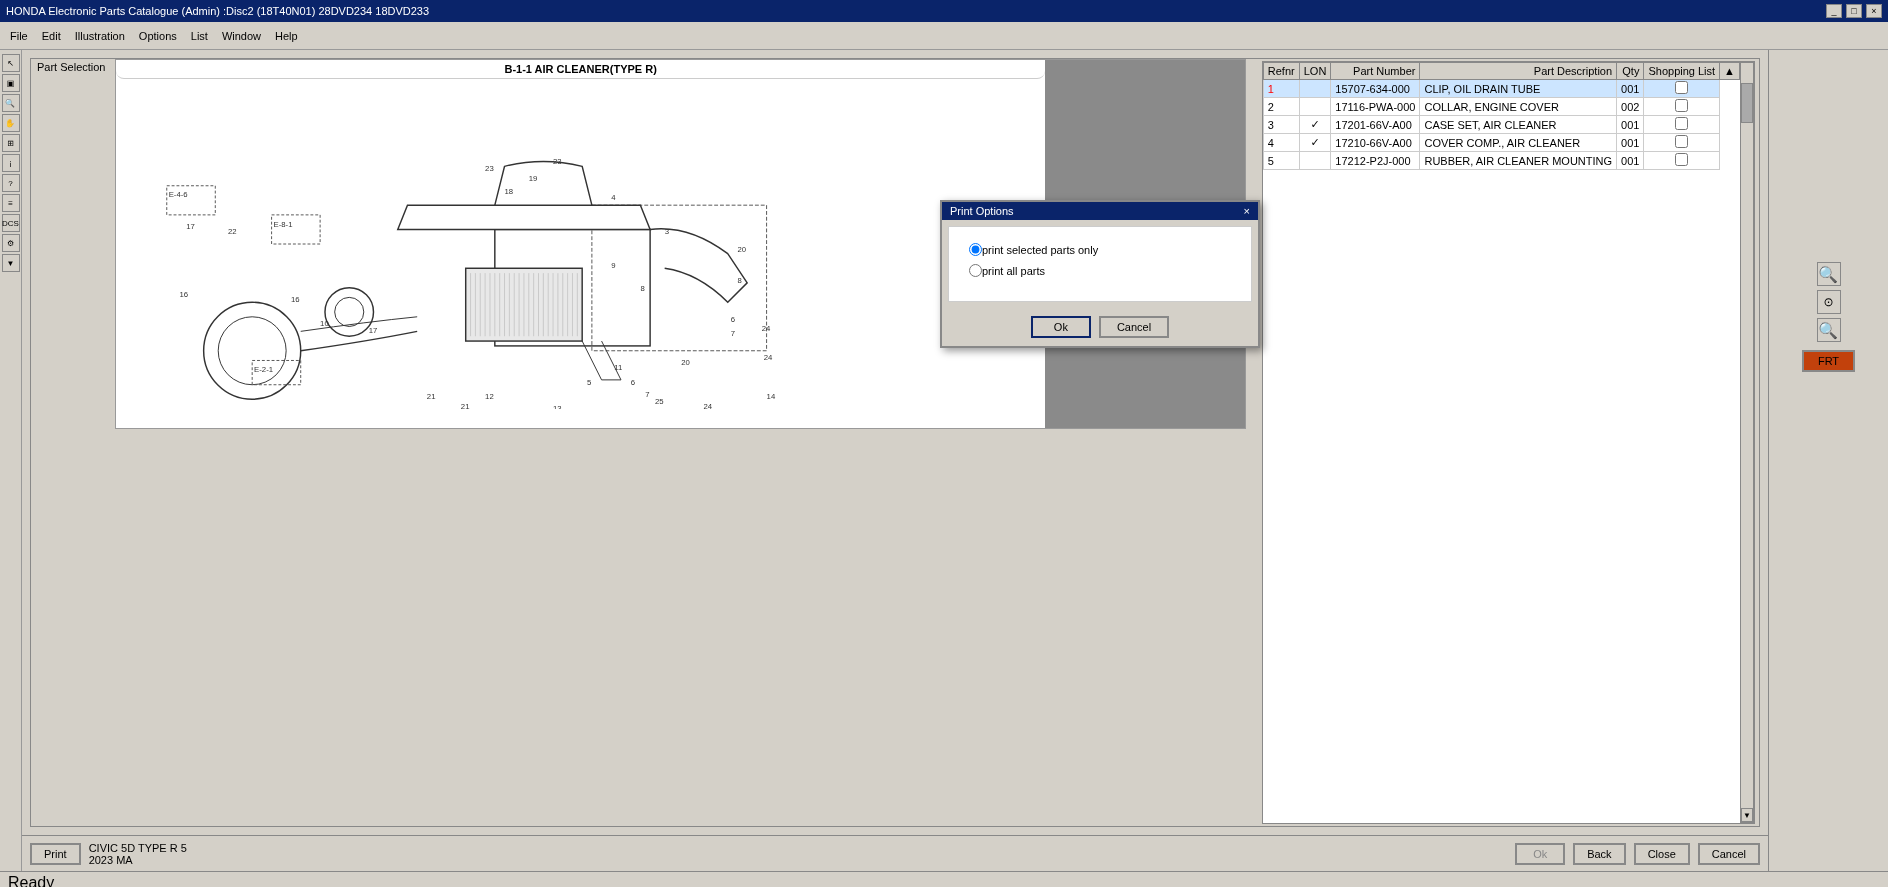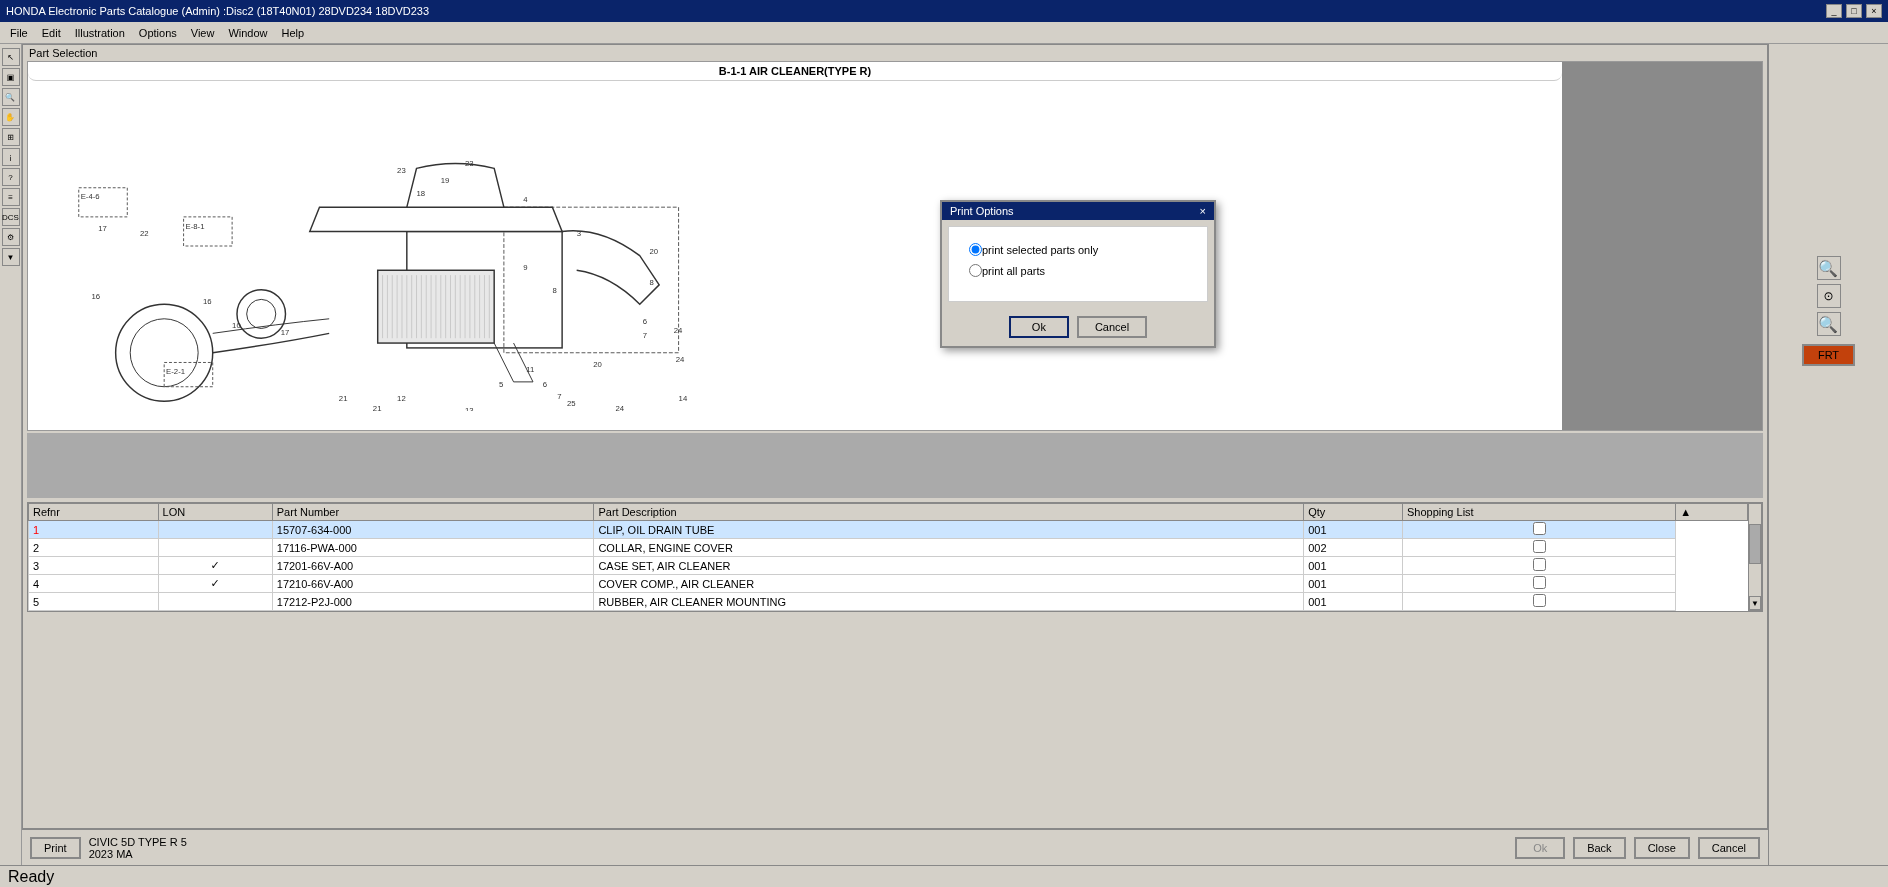--- a/index.html
+++ b/index.html
@@ -34,21 +34,21 @@
       display: inline-flex;
       align-items: center;
       justify-content: center;
       font-size: 9px;
       cursor: pointer;
       color: #000;
     }
     
     #menu-bar {
       background: #d4d0c8;
-      height: 22px;
+      height: 28px;
       display: flex;
       align-items: center;
       padding: 0 4px;
       border-bottom: 1px solid #999;
       gap: 2px;
     }
     .menu-item {
       padding: 2px 6px;
       cursor: pointer;
       font-size: 11px;
@@ -84,24 +84,24 @@
     #content-area {
       flex: 1;
       background: #d4d0c8;
       display: flex;
       flex-direction: column;
     }
     
     #part-selection {
       background: #d4d0c8;
       border: 1px solid #888;
-      margin: 0;
+      margin: 8px;
       flex: 1;
       display: flex;
-      flex-direction: column;
+      flex-direction: row;
     }
     #part-selection-header {
       font-size: 11px;
       padding: 2px 6px;
       color: #000;
     }
     #diagram-title {
       text-align: center;
       font-size: 11px;
       font-weight: bold;
@@ -121,21 +121,21 @@
     table {
       width: 100%;
       border-collapse: collapse;
       font-size: 11px;
     }
     th {
       background: #d4d0c8;
       border: 1px solid #888;
       padding: 2px 4px;
       font-weight: normal;
-      text-align: left;
+      text-align: right;
     }
     td {
       border: 1px solid #ccc;
       padding: 1px 4px;
       font-size: 11px;
     }
     tr:nth-child(1) td:first-child { color: red; }
     
     #bottom-bar {
       height: 36px;
@@ -209,21 +209,21 @@
     
     #print-dialog-overlay {
       position: fixed;
       top: 0; left: 0; right: 0; bottom: 0;
       z-index: 100;
     }
     #print-dialog {
       position: fixed;
       top: 200px;
       left: 940px;
-      width: 276px;
+      width: 320px;
       background: #d4d0c8;
       border: 2px solid #888;
       box-shadow: 3px 3px 8px rgba(0,0,0,0.4);
       z-index: 101;
     }
     #print-dialog-title {
       background: #0a246a;
       color: white;
       padding: 3px 8px;
       font-size: 11px;
@@ -297,21 +297,21 @@
     <span>□</span>
     <span>×</span>
   </div>
 </div>
 
 <div id="menu-bar">
   <span class="menu-item">File</span>
   <span class="menu-item">Edit</span>
   <span class="menu-item">Illustration</span>
   <span class="menu-item">Options</span>
-  <span class="menu-item">View</span>
+  <span class="menu-item">List</span>
   <span class="menu-item">Window</span>
   <span class="menu-item">Help</span>
 </div>
 
 <div id="main-layout">
 
   <div id="left-toolbar">
     <div class="toolbar-btn">↖</div>
     <div class="toolbar-btn">▣</div>
     <div class="toolbar-btn">🔍</div>

